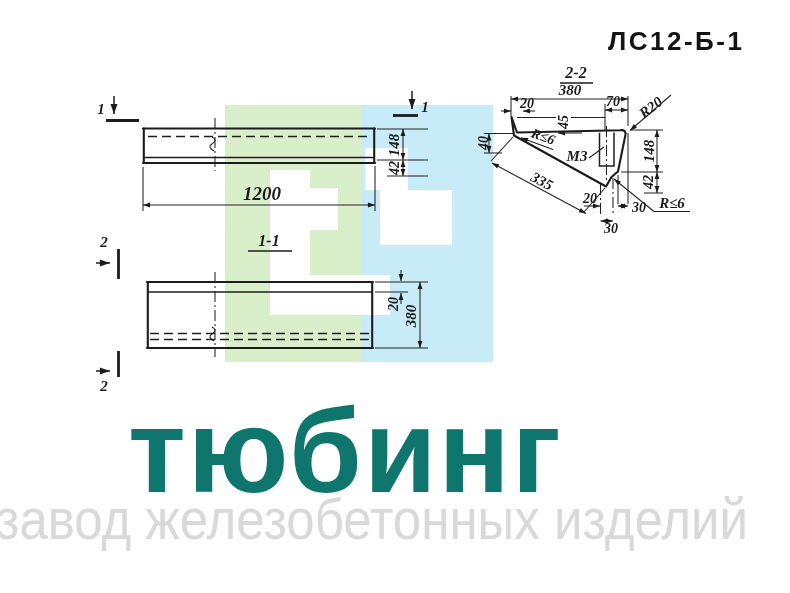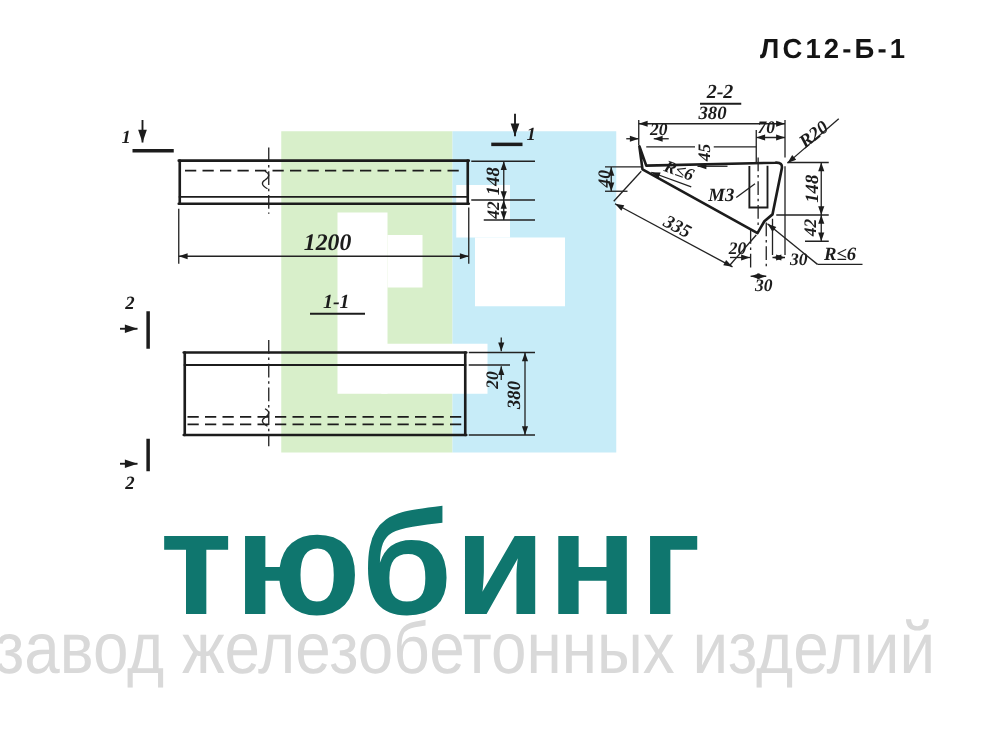--- a/index.html
+++ b/index.html
@@ -22,21 +22,21 @@
   .thin{stroke:#222;fill:none;stroke-width:1.05;}
   .bar {stroke:#1c1c1c;fill:none;stroke-width:2.8;}
   .dash{stroke:#1c1c1c;fill:none;stroke-width:1.5;stroke-dasharray:9 5;}
   .axis{stroke:#222;fill:none;stroke-width:1.05;stroke-dasharray:11 3 2 3;}
   text{fill:#1c1c1c;font-family:"Liberation Serif",serif;font-style:italic;font-weight:bold;}
   .dim {font-size:15px;text-anchor:middle;}
   .dimS{font-size:14px;text-anchor:middle;}
   .dimL{font-size:19px;text-anchor:middle;}
   .sec {font-size:16px;text-anchor:middle;}
   .mark{font-size:15px;text-anchor:middle;}
-  .title{position:absolute;left:608px;top:26px;font-weight:bold;font-size:22px;
+  .title{position:absolute;left:608px;top:26px;font-weight:bold;font-size:26px;
          letter-spacing:2.5px;color:#141414;font-family:"Liberation Sans",sans-serif;}
 </style>
 </head>
 <body>
 
 <div id="stage">
 
   <div id="logo">
     <div class="half g"></div>
     <div class="half c"></div>

